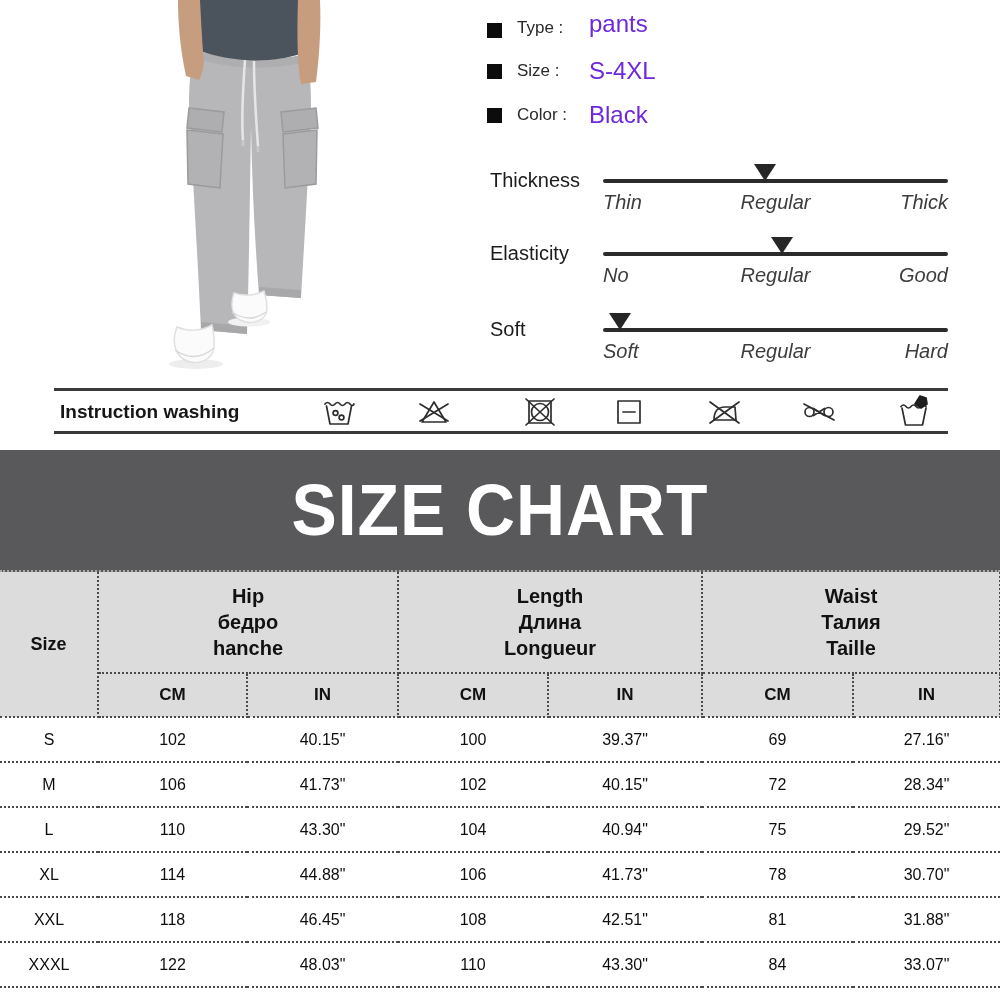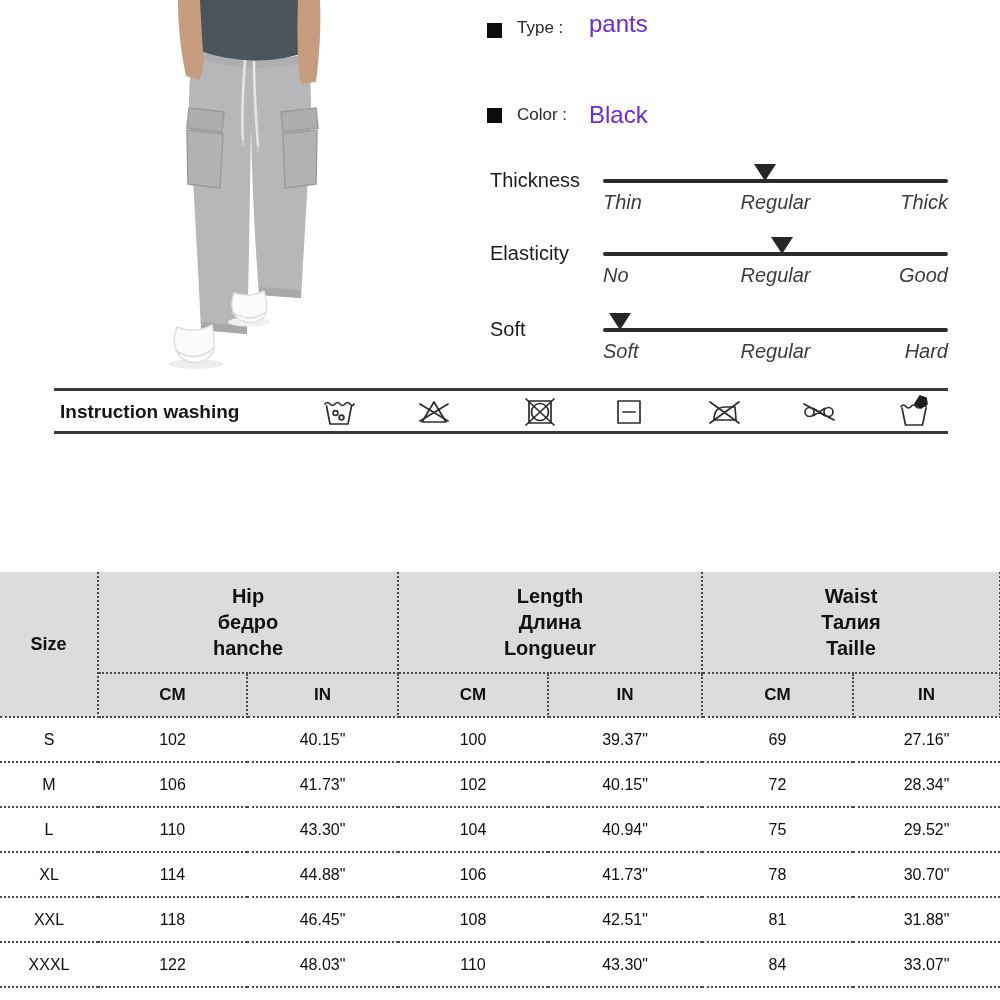--- a/index.html
+++ b/index.html
@@ -94,20 +94,25 @@
       <path d="M27,327 C22,340 24,352 33,359 C44,366 58,362 63,352 C65,345 64,334 62,325 C50,332 36,331 27,327 Z" fill="#fbfbfb"></path>
       <path d="M25,350 Q45,364 64,348" fill="none" stroke="#d8d8d8"></path>
     </g>
   </svg>
 
   <div class="spec-row" style="top:12px;align-items:flex-end;">
     <span class="spec-bullet"></span>
     <span class="spec-label">Type :</span>
     <span class="spec-value">pants</span>
   </div>
+  <div class="spec-row" style="top:58px;">
+    <span class="spec-bullet"></span>
+    <span class="spec-label">Size :</span>
+    <span class="spec-value">S-4XL</span>
+  </div>
   <div class="spec-row" style="top:102px;">
     <span class="spec-bullet"></span>
     <span class="spec-label">Color :</span>
     <span class="spec-value">Black</span>
   </div>
 
   <div class="slider" style="top:165px;">
     <span class="slider-name">Thickness</span>
     <div class="track-wrap">
       <div class="marker" style="left: 47%;"></div>
@@ -186,20 +191,23 @@
     </span>
     <span class="wash-icon" style="left:842px;">
       <svg viewBox="0 0 36 36">
           <path d="M6,14 L9.5,31 L26.5,31 L30,14"></path>
           <path d="M5,12.5 q2.5,-3 5,0 t5,0 t5,0 t5,0 t5,0"></path>
           <path d="M19,10 L24,2 L30,4 L31,10 L25,14 Z" fill="#1e1e1e" stroke="#1e1e1e"></path>
         </svg>
     </span>
   </div>
 
+  <div class="banner" style="background: rgb(89, 89, 91);">
+    <span class="banner-title">SIZE CHART</span>
+  </div>
 
   <table class="size-table">
     <colgroup>
       <col style="width:98px;">
         <col style="width:149px;">
         <col style="width:151px;">
       <col style="width:150px;">
         <col style="width:154px;">
         <col style="width:151px;">
         <col style="width:147px;">

